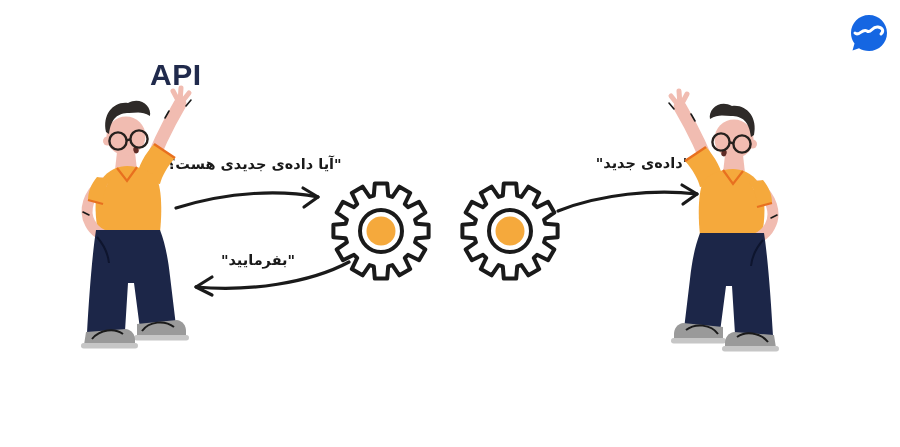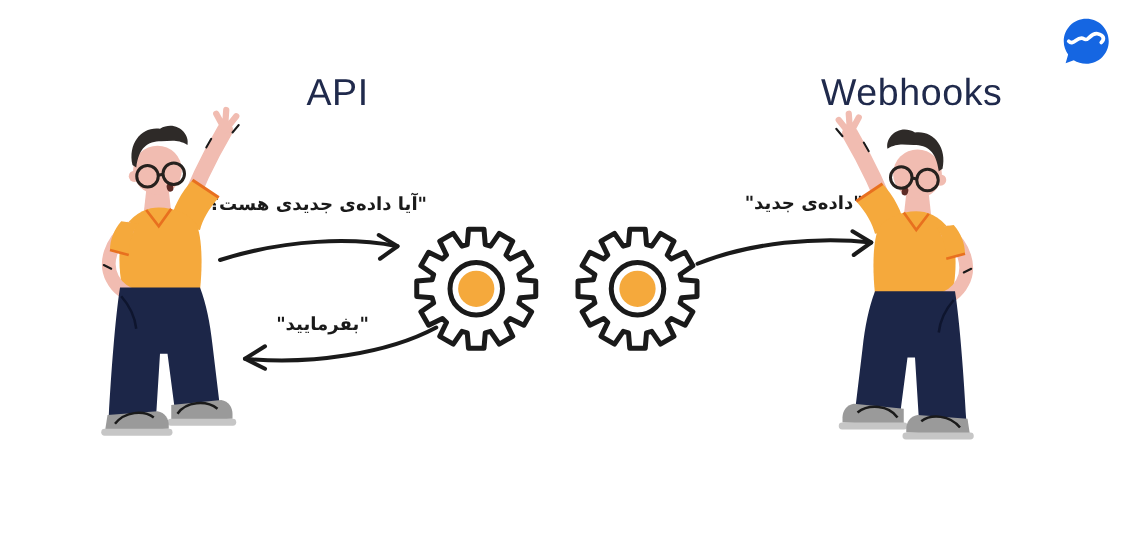--- a/index.html
+++ b/index.html
@@ -1,21 +1,21 @@
 <!DOCTYPE html>
 <html><head>
 <meta charset="utf-8">
 <style>
   html,body{margin:0;padding:0;background:#fff;}
   .canvas{
     position:relative;width:900px;height:447px;background:#ffffff;
     overflow:hidden;font-family:"Liberation Sans",sans-serif;
   }
   .title{
-    position:absolute;text-align:right;font-weight:normal;
+    position:absolute;text-align:left;font-weight:bold;
     font-size:30px;letter-spacing:.5px;color:#202A4C;
   }
   .fa-label{
     position:absolute;text-align:center;direction:rtl;
     font-family:"DejaVu Sans",sans-serif;font-weight:700;
     font-size:14.5px;color:#1A1A1A;line-height:1.2;
   }
   svg{position:absolute;display:block;}
   .overlay{left:0;top:0;pointer-events:none;}
   .defs-holder{width:0;height:0;}
@@ -66,21 +66,20 @@
         <rect x="84" y="251" width="55" height="5.5" rx="2.7" fill="#C6C6C6"></rect>
         <path d="M92,247 C99,237 115,236 124,243" fill="none" stroke="#1A1A1A" stroke-width="2"></path>
         <path d="M36,248 L76,245 C82,246 85,251 85,256 L85,259 L34,261 Z" fill="#9A9A9A"></path>
         <rect x="31" y="259" width="57" height="5.5" rx="2.7" fill="#C6C6C6"></rect>
         <path d="M42,255 C50,245 65,244 73,250" fill="none" stroke="#1A1A1A" stroke-width="2"></path>
       </g>
     </defs>
   </svg>
 
   <div class="title" style="left:150px;top:58px;width:145px;">API</div>
-  <div class="title" style="left:582px;top:58px;width:220px;">Webhooks</div>
 
   <div class="fa-label" style="left:158px;top:156px;width:185px;">"آیا داده‌ی جدیدی هست؟"</div>
   <div class="fa-label" style="left:578px;top:155px;width:130px;">"داده‌ی جدید"</div>
   <div class="fa-label" style="left:206px;top:252px;width:104px;">"بفرمایید"</div>
 
   <svg style="left:50px;top:84px;" width="150" height="275" viewBox="0 0 150 275">
     <use href="#person"></use>
   </svg>
 
   <svg style="left:660px;top:87px;" width="150" height="275" viewBox="0 0 150 275">

